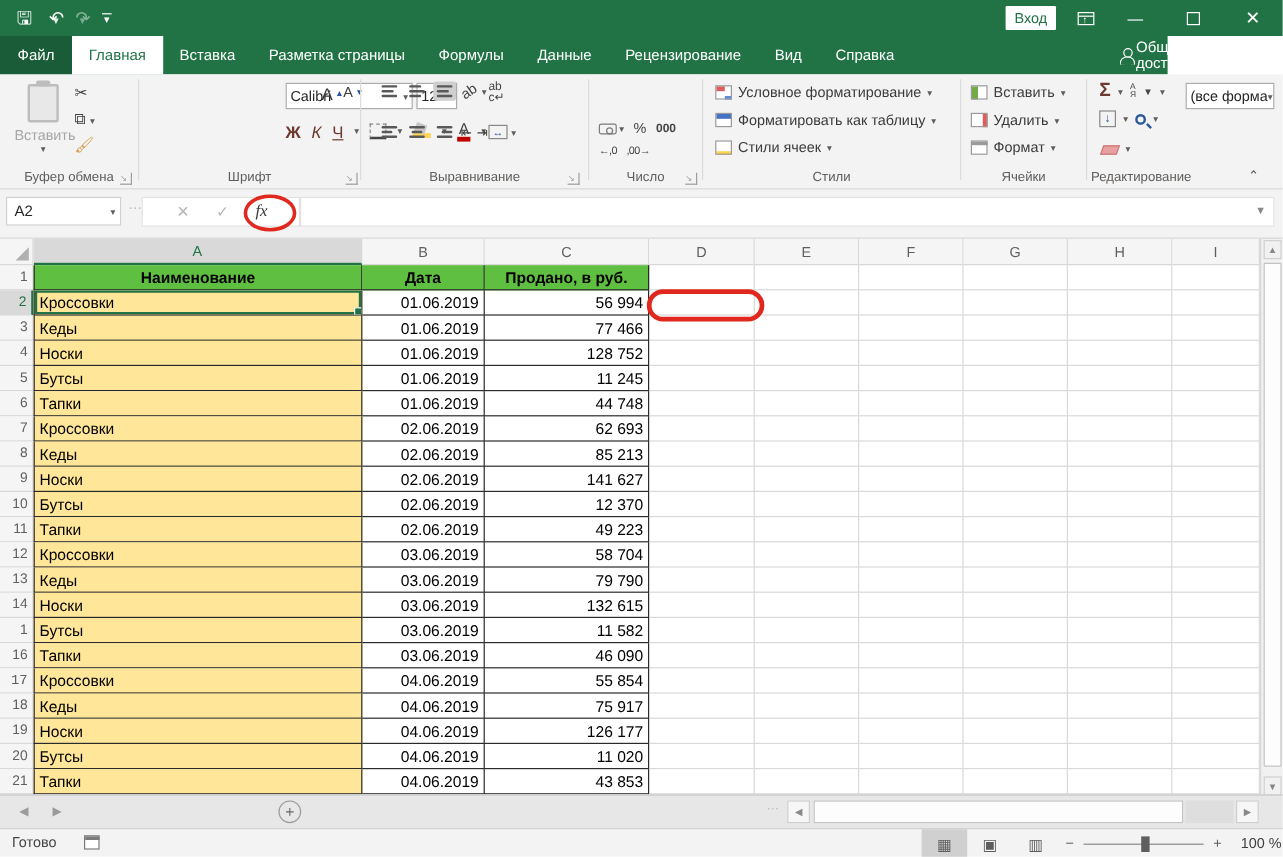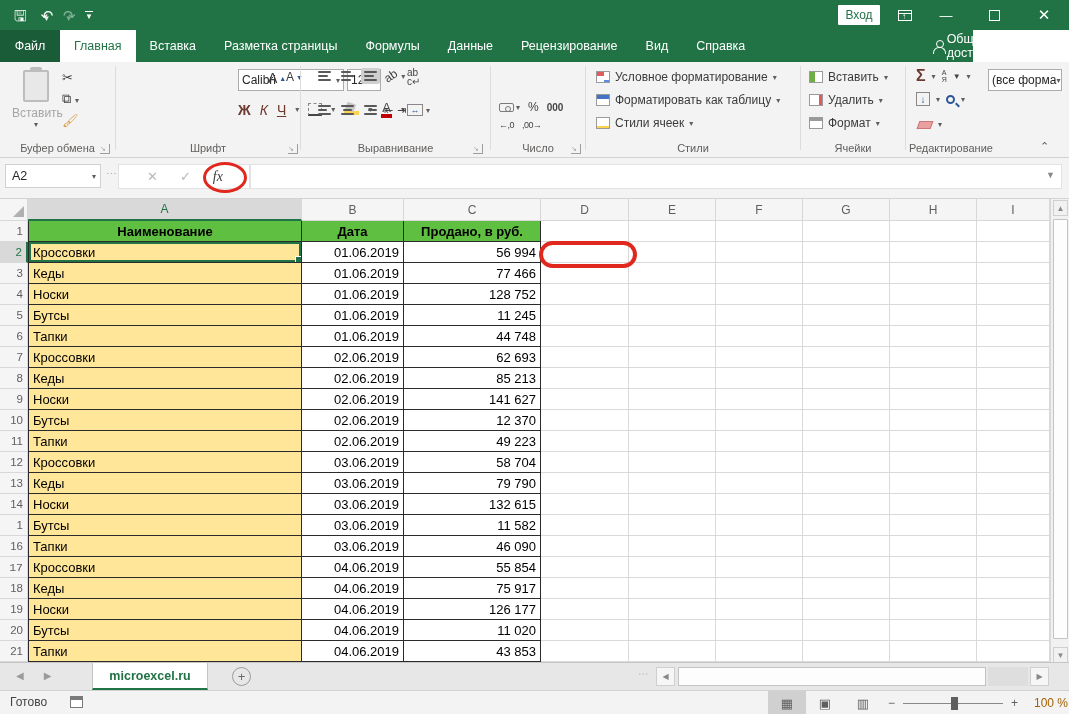--- a/index.html
+++ b/index.html
@@ -162,21 +162,21 @@
   
   .statusbar { position:absolute; left:0; top:690px; width:1069px; height:24px; background:#f3f3f3; border-top:1px solid #d2d2d2; font-size:12px; color:#444; }
   .st-ready { position:absolute; left:10px; top:4px; }
   .st-macro { position:absolute; left:70px; top:5px; width:13px; height:12px; border:1px solid #7a7a7a; background:linear-gradient(#7a7a7a 0 0) 0 0/13px 3px no-repeat,#fff; }
   .views { position:absolute; left:768px; top:0; height:24px; display:flex; }
   .view-btn { width:38px; height:24px; display:flex; align-items:center; justify-content:center; color:#5f5f5f; font-size:13px; }
   .view-btn.active { background:#d0d0d0; }
   .zoomctl { position:absolute; left:888px; top:0; height:24px; display:flex; align-items:center; gap:8px; color:#5f5f5f; }
   .z-track { position:relative; width:100px; height:1px; background:#8a8886; }
   .z-thumb { position:absolute; left:48px; top:-6px; width:7px; height:13px; background:#5f5f5f; }
-  .z-val { font-size:12px; color:#a16207; width:42px; text-align:right; }
+  .z-val { font-size:12px; color:#404040; width:42px; text-align:right; }
 
   
   .annot { position:absolute; border:3px solid #e0281e; border-radius:50%; z-index:50; }
   .annot.fx-ring { left:203px; top:162px; width:44px; height:31px; }
   .annot.d2-ring { left:539px; top:241px; width:98px; height:27px; border-radius:14px; border-width:4px; }
 </style>
 </head>
 <body>
 
 <div class="app">
@@ -699,21 +699,20 @@
     <div class="vs-btn" style="top:1px">▲</div>
     <div class="vs-thumb"></div>
     <div class="vs-btn" style="top:448px">▼</div>
   </div>
 
   <div class="tabbar">
     <div class="nav-arrows">
         <span>◀</span>
         <span>▶</span>
       </div>
-    <div class="sheet-tab">microexcel.ru</div>
     <div class="add-sheet">+</div>
     <div class="hs-dots">⋮</div>
     <div class="hs-btn" style="left:656px">◀</div>
     <div class="hs-thumb"></div>
     <div class="hs-rest"></div>
     <div class="hs-btn" style="left:1030px">▶</div>
   </div>
 
   <div class="statusbar">
     <div class="st-ready">Готово</div>

